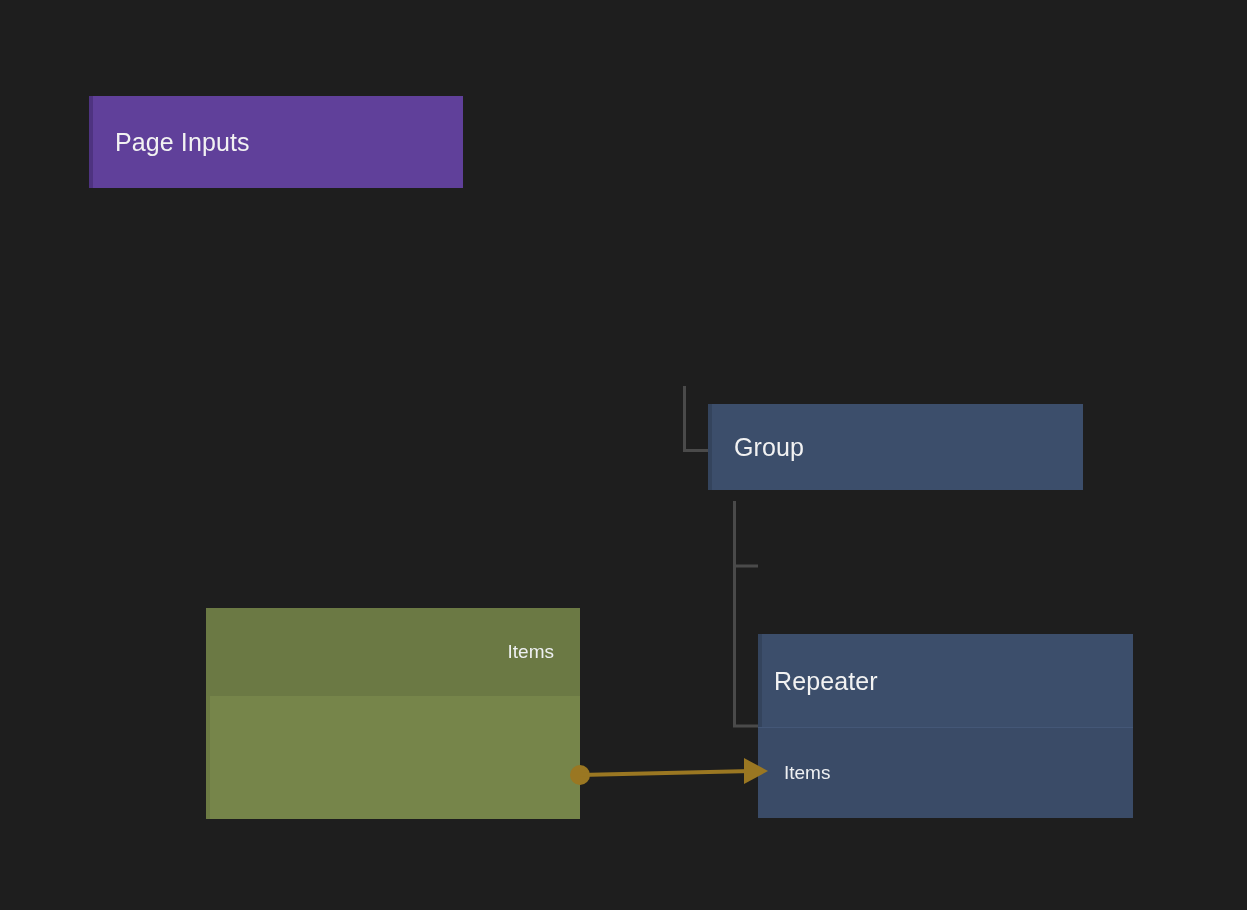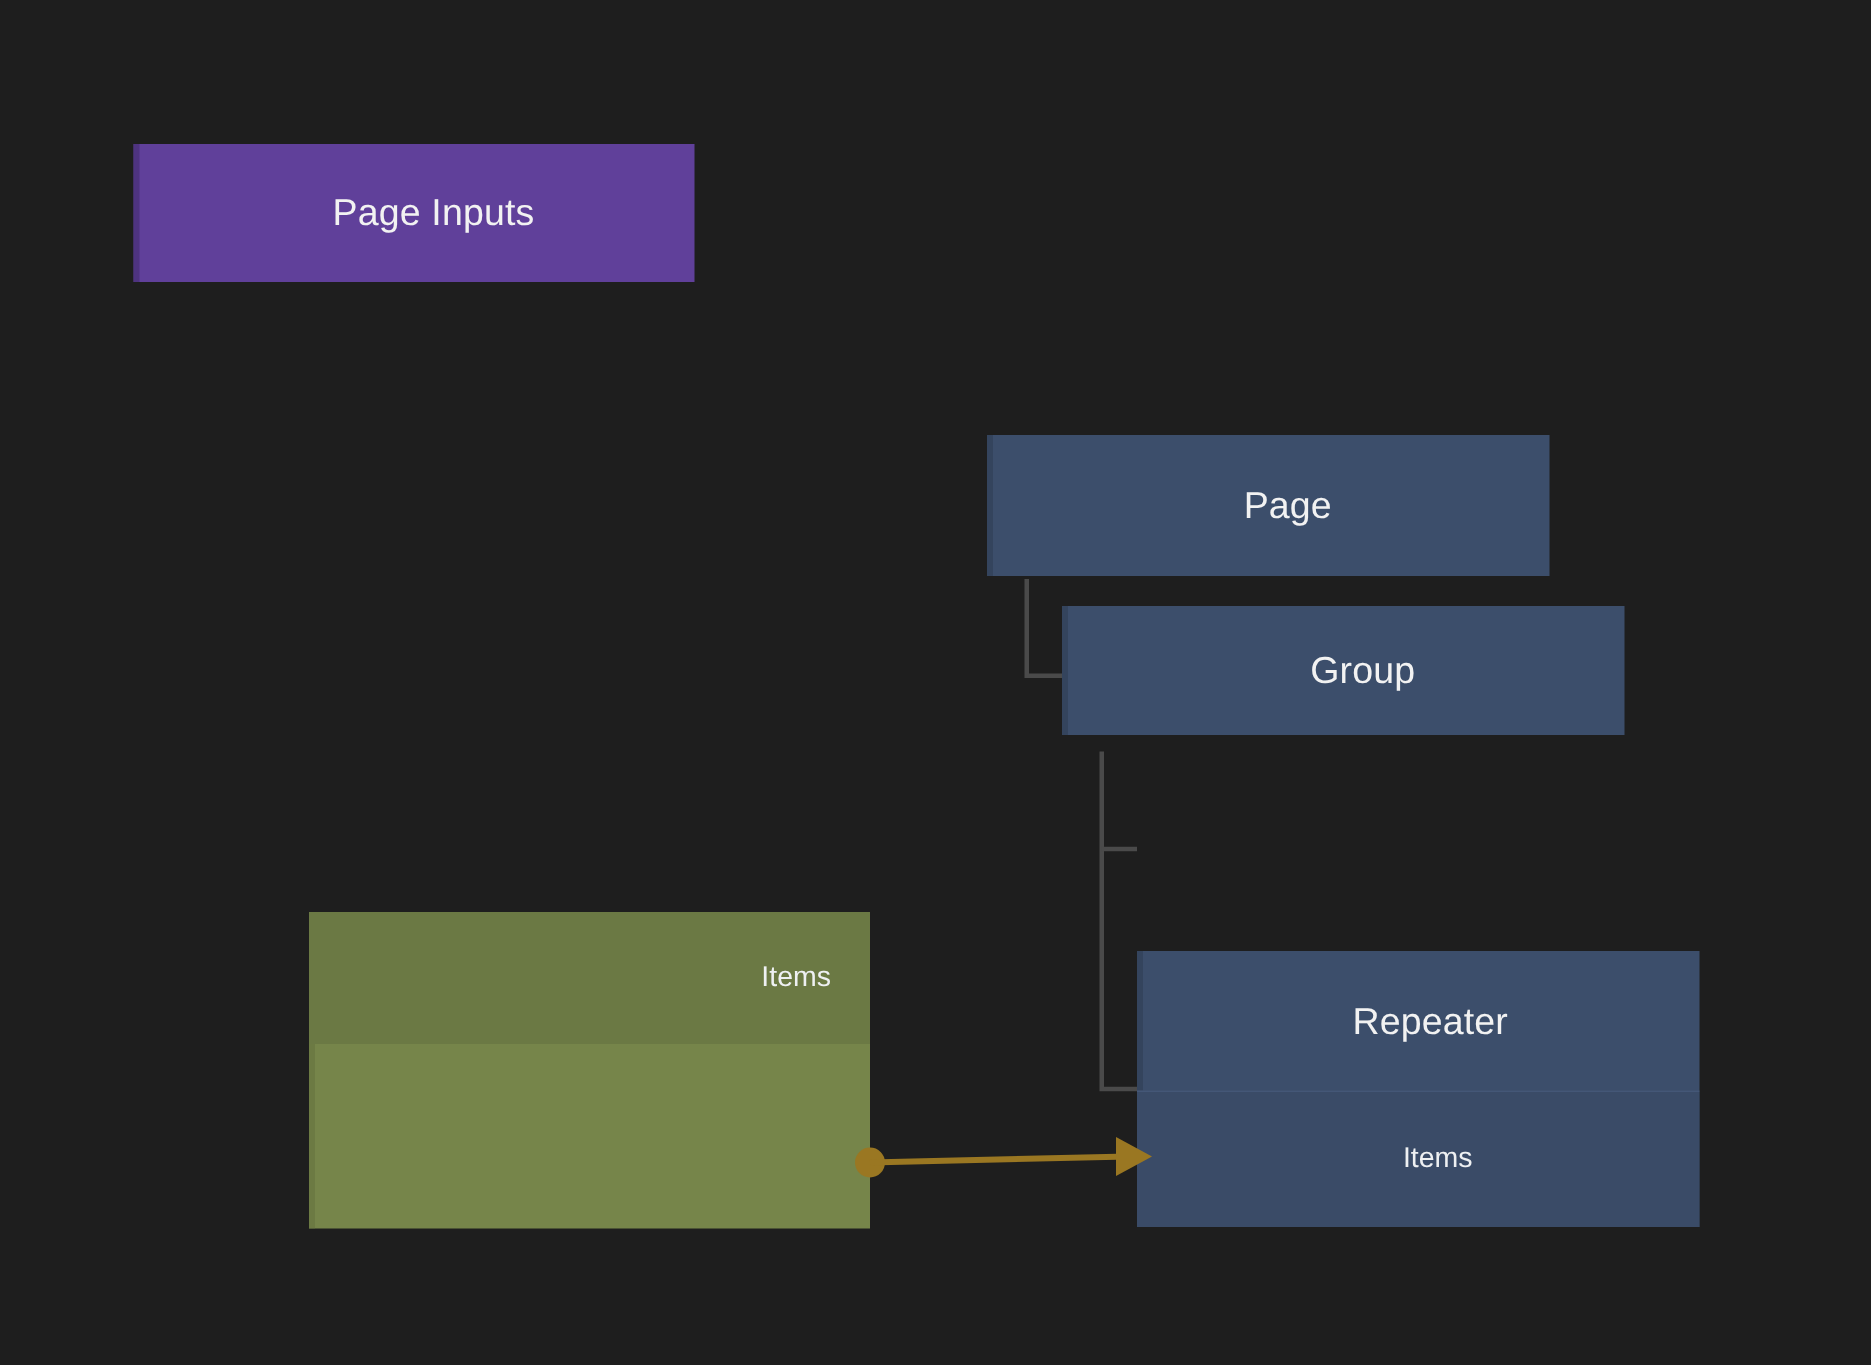--- a/index.html
+++ b/index.html
@@ -31,21 +31,20 @@
     top: 0;
     bottom: 0;
     width: 4px;
   }
   .sect {
     position: relative;
     box-sizing: border-box;
     display: flex;
     flex-direction: column;
     justify-content: center;
-    text-align: center;
   }
   .title {
     font-size: 25px;
     color: #f2f2f2;
     line-height: 1.12;
     letter-spacing: .1px;
   }
   .subtitle {
     font-size: 22px;
     line-height: 1.18;
@@ -133,26 +132,20 @@
     <path d="M734.5 566 L758 566" fill="none" stroke="#4a4a4a" stroke-width="3"></path>
   </svg>
 
   <div class="node node-inputs">
     <span class="stripe"></span>
     <div class="sect">
       <div class="title">Page Inputs</div>
     </div>
   </div>
 
-  <div class="node node-blue node-page">
-    <span class="stripe"></span>
-    <div class="sect sect-head" style="height:100%">
-      <div class="title">Page</div>
-    </div>
-  </div>
 
   <div class="node node-blue node-group">
     <span class="stripe"></span>
     <div class="sect sect-head" style="height:100%">
       <div class="title">Group</div>
     </div>
   </div>
 
 
   <div class="node node-blue node-repeater">

